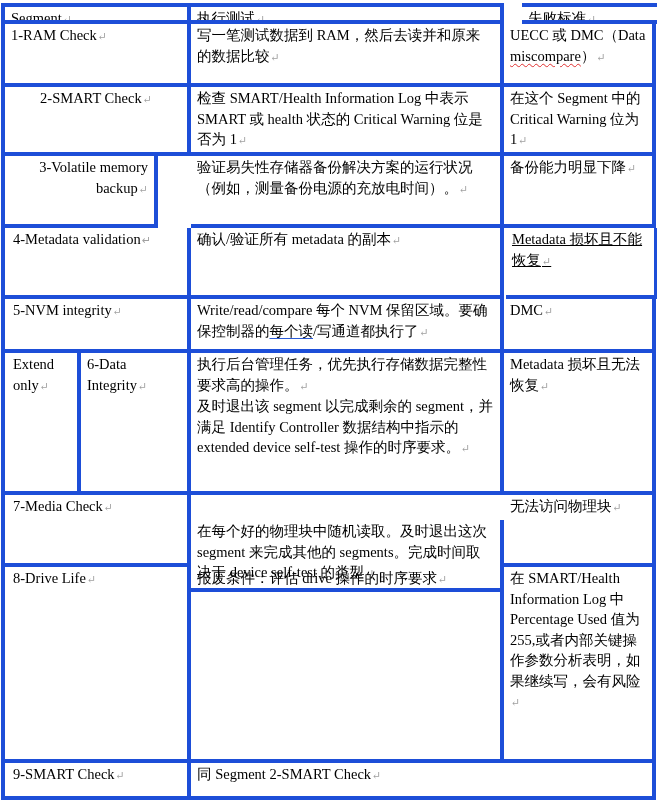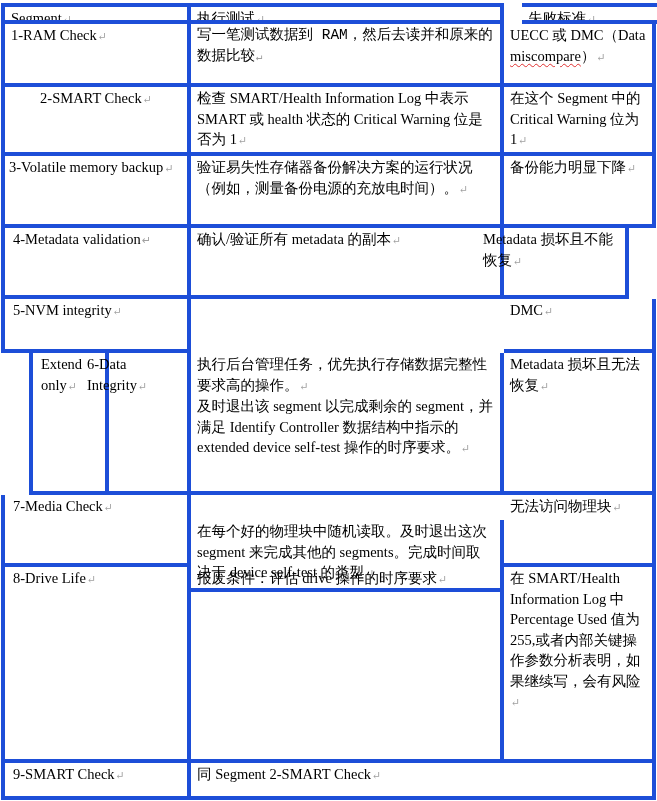--- a/index.html
+++ b/index.html
@@ -18,39 +18,40 @@
 </head>
 <body>
 
 <div class="tbl">
 
   <div class="cell" style="left:0;top:0;width:190px;height:21px;"><span>Segment</span><span class="pm">↵</span></div>
   <div class="cell nl" style="left:190px;top:0;width:313px;height:21px;"><span>执行测试</span><span class="pm">↵</span></div>
   <div class="cell nl" style="left:503px;top:0;width:152px;height:21px;margin-left:18px;"><span>失败标准</span><span class="pm">↵</span></div>
 
   <div class="cell nt" style="left:0;top:21px;width:190px;height:63px;"><span>1-RAM Check</span><span class="pm">↵</span></div>
-  <div class="cell nt nl" style="left:190px;top:21px;width:313px;height:63px;font-family:Liberation Mono, monospace;"><span>写一笔测试数据到 RAM，然后去读并和原来的数据比较</span><span class="pm">↵</span></div>
+  <div class="cell nt nl" style="left:190px;top:21px;width:313px;height:63px;"><span>写一笔测试数据到 RAM，然后去读并和原来的数据比较</span><span class="pm">↵</span></div>
   <div class="cell nt nl" style="left:503px;top:21px;width:152px;height:63px;"><span>UECC 或 DMC（Data </span><span class="squiggle">miscompare</span><span>）</span><span class="pm">↵</span></div>
 
   <div class="cell nt" style="left:0;top:84px;width:190px;height:69px;text-align:center;"><span>2-SMART Check</span><span class="pm">↵</span></div>
   <div class="cell nt nl" style="left:190px;top:84px;width:313px;height:69px;"><span>检查 SMART/Health Information Log 中表示 SMART 或 health 状态的 Critical Warning 位是否为 1</span><span class="pm">↵</span></div>
   <div class="cell nt nl" style="left:503px;top:84px;width:152px;height:69px;"><span>在这个 Segment 中的 Critical Warning 位为 1</span><span class="pm">↵</span></div>
 
-  <div class="cell nt" style="left:0;top:153px;width:190px;height:72px;padding-left:4px;"><span>3-Volatile memory backup</span><span class="pm">↵</span></div>
+  <div class="cell nt" style="left:0;top:153px;width:157px;height:72px;padding-left:24px;text-align:right;"><span>3-Volatile memory backup</span><span class="pm">↵</span></div>
   <div class="cell nt nl" style="left:190px;top:153px;width:313px;height:72px;"><span>验证易失性存储器备份解决方案的运行状况（例如，测量备份电源的充放电时间）。</span><span class="pm">↵</span></div>
   <div class="cell nt nl" style="left:503px;top:153px;width:152px;height:72px;"><span>备份能力明显下降</span><span class="pm">↵</span></div>
 
   <div class="cell nt" style="left:0;top:225px;width:190px;height:71px;padding-left:8px;font-family:Liberation Serif, serif;"><span>4-Metadata validation</span><span class="pm">↵</span></div>
   <div class="cell nt nl" style="left:190px;top:225px;width:313px;height:71px;"><span>确认/验证所有 metadata 的副本</span><span class="pm">↵</span></div>
-  <div class="cell nt nl" style="left:476px;top:225px;width:152px;height:71px;"><span>Metadata 损坏且不能恢复</span><span class="pm">↵</span></div>
+  <div class="cell nt nl" style="left:505px;top:225px;width:152px;height:71px;text-decoration:underline;"><span>Metadata 损坏且不能恢复</span><span class="pm">↵</span></div>
 
   <div class="cell nt" style="left:0;top:296px;width:190px;height:54px;padding-left:8px;"><span>5-NVM integrity</span><span class="pm">↵</span></div>
+  <div class="cell nt nl" style="left:190px;top:296px;width:313px;height:54px;"><span>Write/read/compare 每个 NVM 保留区域。要确保控制器的</span><span class="blue-ul">每个读</span><span>/写通道都执行了</span><span class="pm">↵</span></div>
   <div class="cell nt nl" style="left:503px;top:296px;width:152px;height:54px;"><span>DMC</span><span class="pm">↵</span></div>
 
-  <div class="cell nt" style="left:0;top:350px;width:80px;height:142px;padding-left:8px;margin-left:28px;"><span>Extend only</span><span class="pm">↵</span></div>
+  <div class="cell nt" style="left:0;top:350px;width:80px;height:142px;padding-left:8px;"><span>Extend only</span><span class="pm">↵</span></div>
   <div class="cell nt nl" style="left:80px;top:350px;width:110px;height:142px;"><span>6-Data Integrity</span><span class="pm">↵</span></div>
   <div class="cell nt nl" style="left:190px;top:350px;width:313px;height:142px;">
     <span class="para"><span>执行后台管理任务，优先执行存储数据完整性要求高的操作。</span><span class="pm">↵</span></span>
     <span class="para"><span>及时退出该 segment 以完成剩余的 segment，并满足 Identify Controller 数据结构中指示的 extended device self-test 操作的时序要求。</span><span class="pm">↵</span></span>
   </div>
   <div class="cell nt nl" style="left:503px;top:350px;width:152px;height:142px;"><span>Metadata 损坏且无法恢复</span><span class="pm">↵</span></div>
 
   <div class="cell nt" style="left:0;top:492px;width:190px;height:72px;padding-left:8px;"><span>7-Media Check</span><span class="pm">↵</span></div>
   <div class="cell nt nl" style="left:190px;top:492px;width:313px;height:72px;margin-top:25px;"><span>在每个好的物理块中随机读取。及时退出这次 segment 来完成其他的 segments。完成时间取决于 device self-test 的类型</span><span class="pm">↵</span></div>
   <div class="cell nt nl" style="left:503px;top:492px;width:152px;height:72px;"><span>无法访问物理块</span><span class="pm">↵</span></div>

